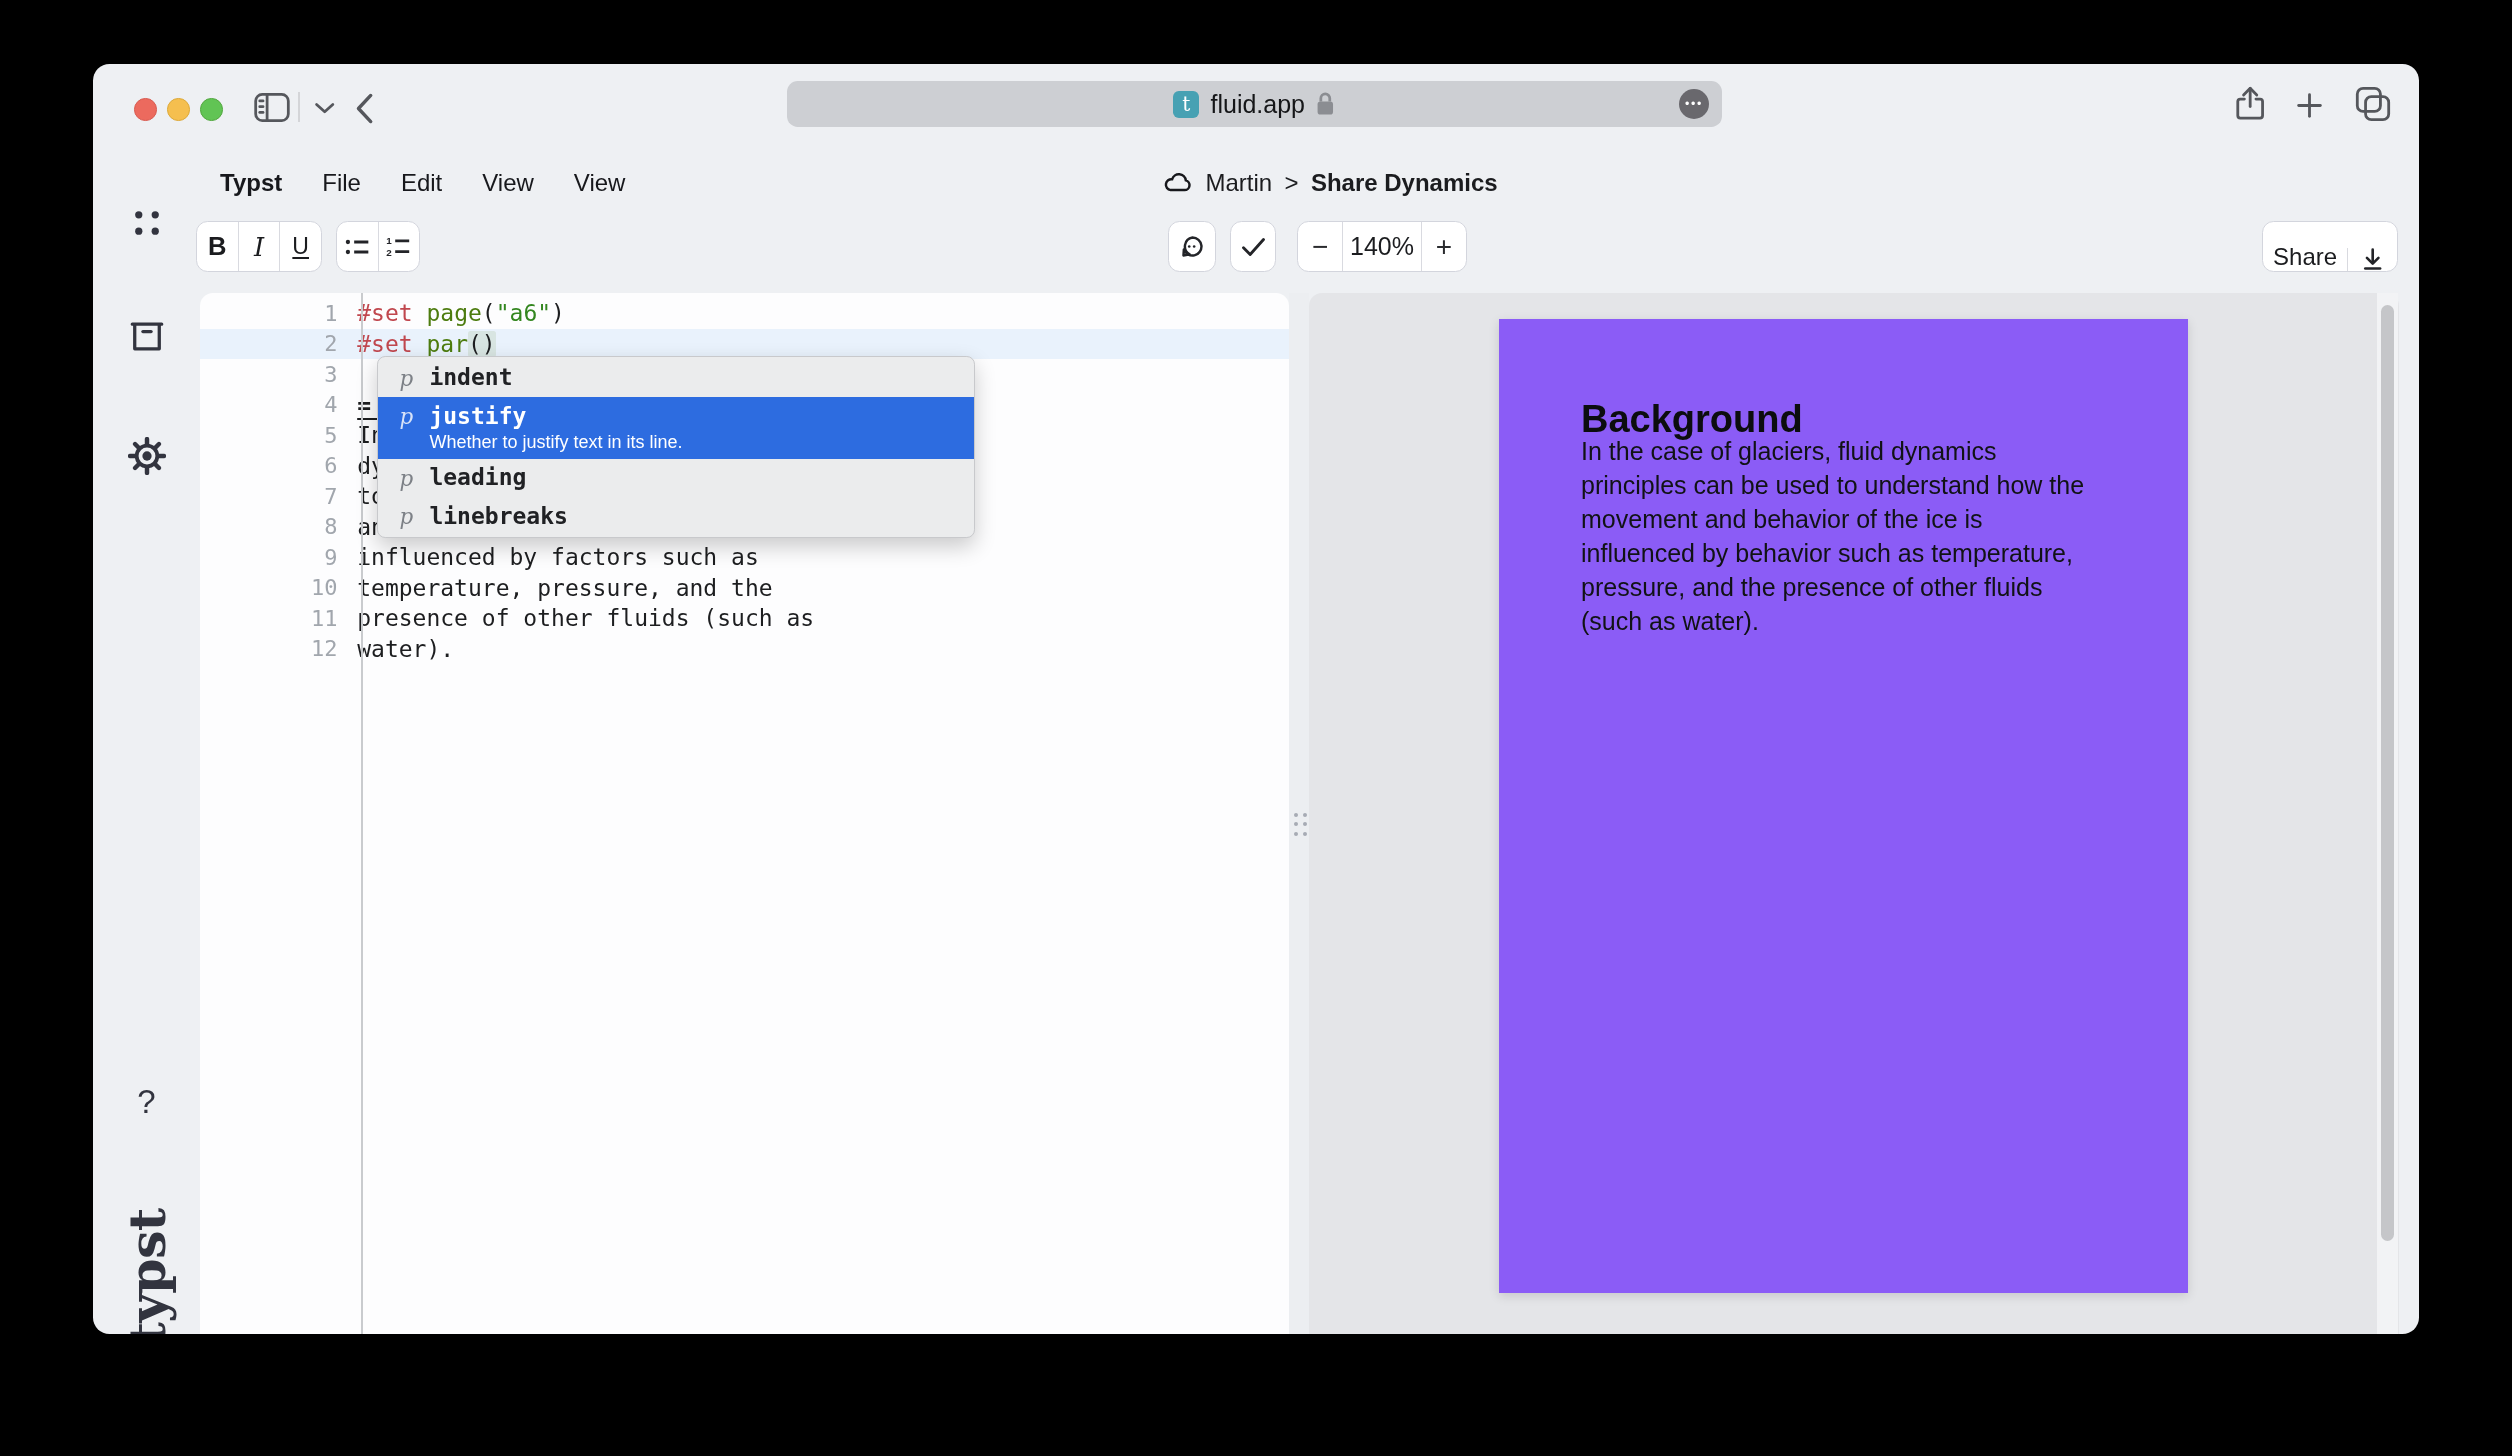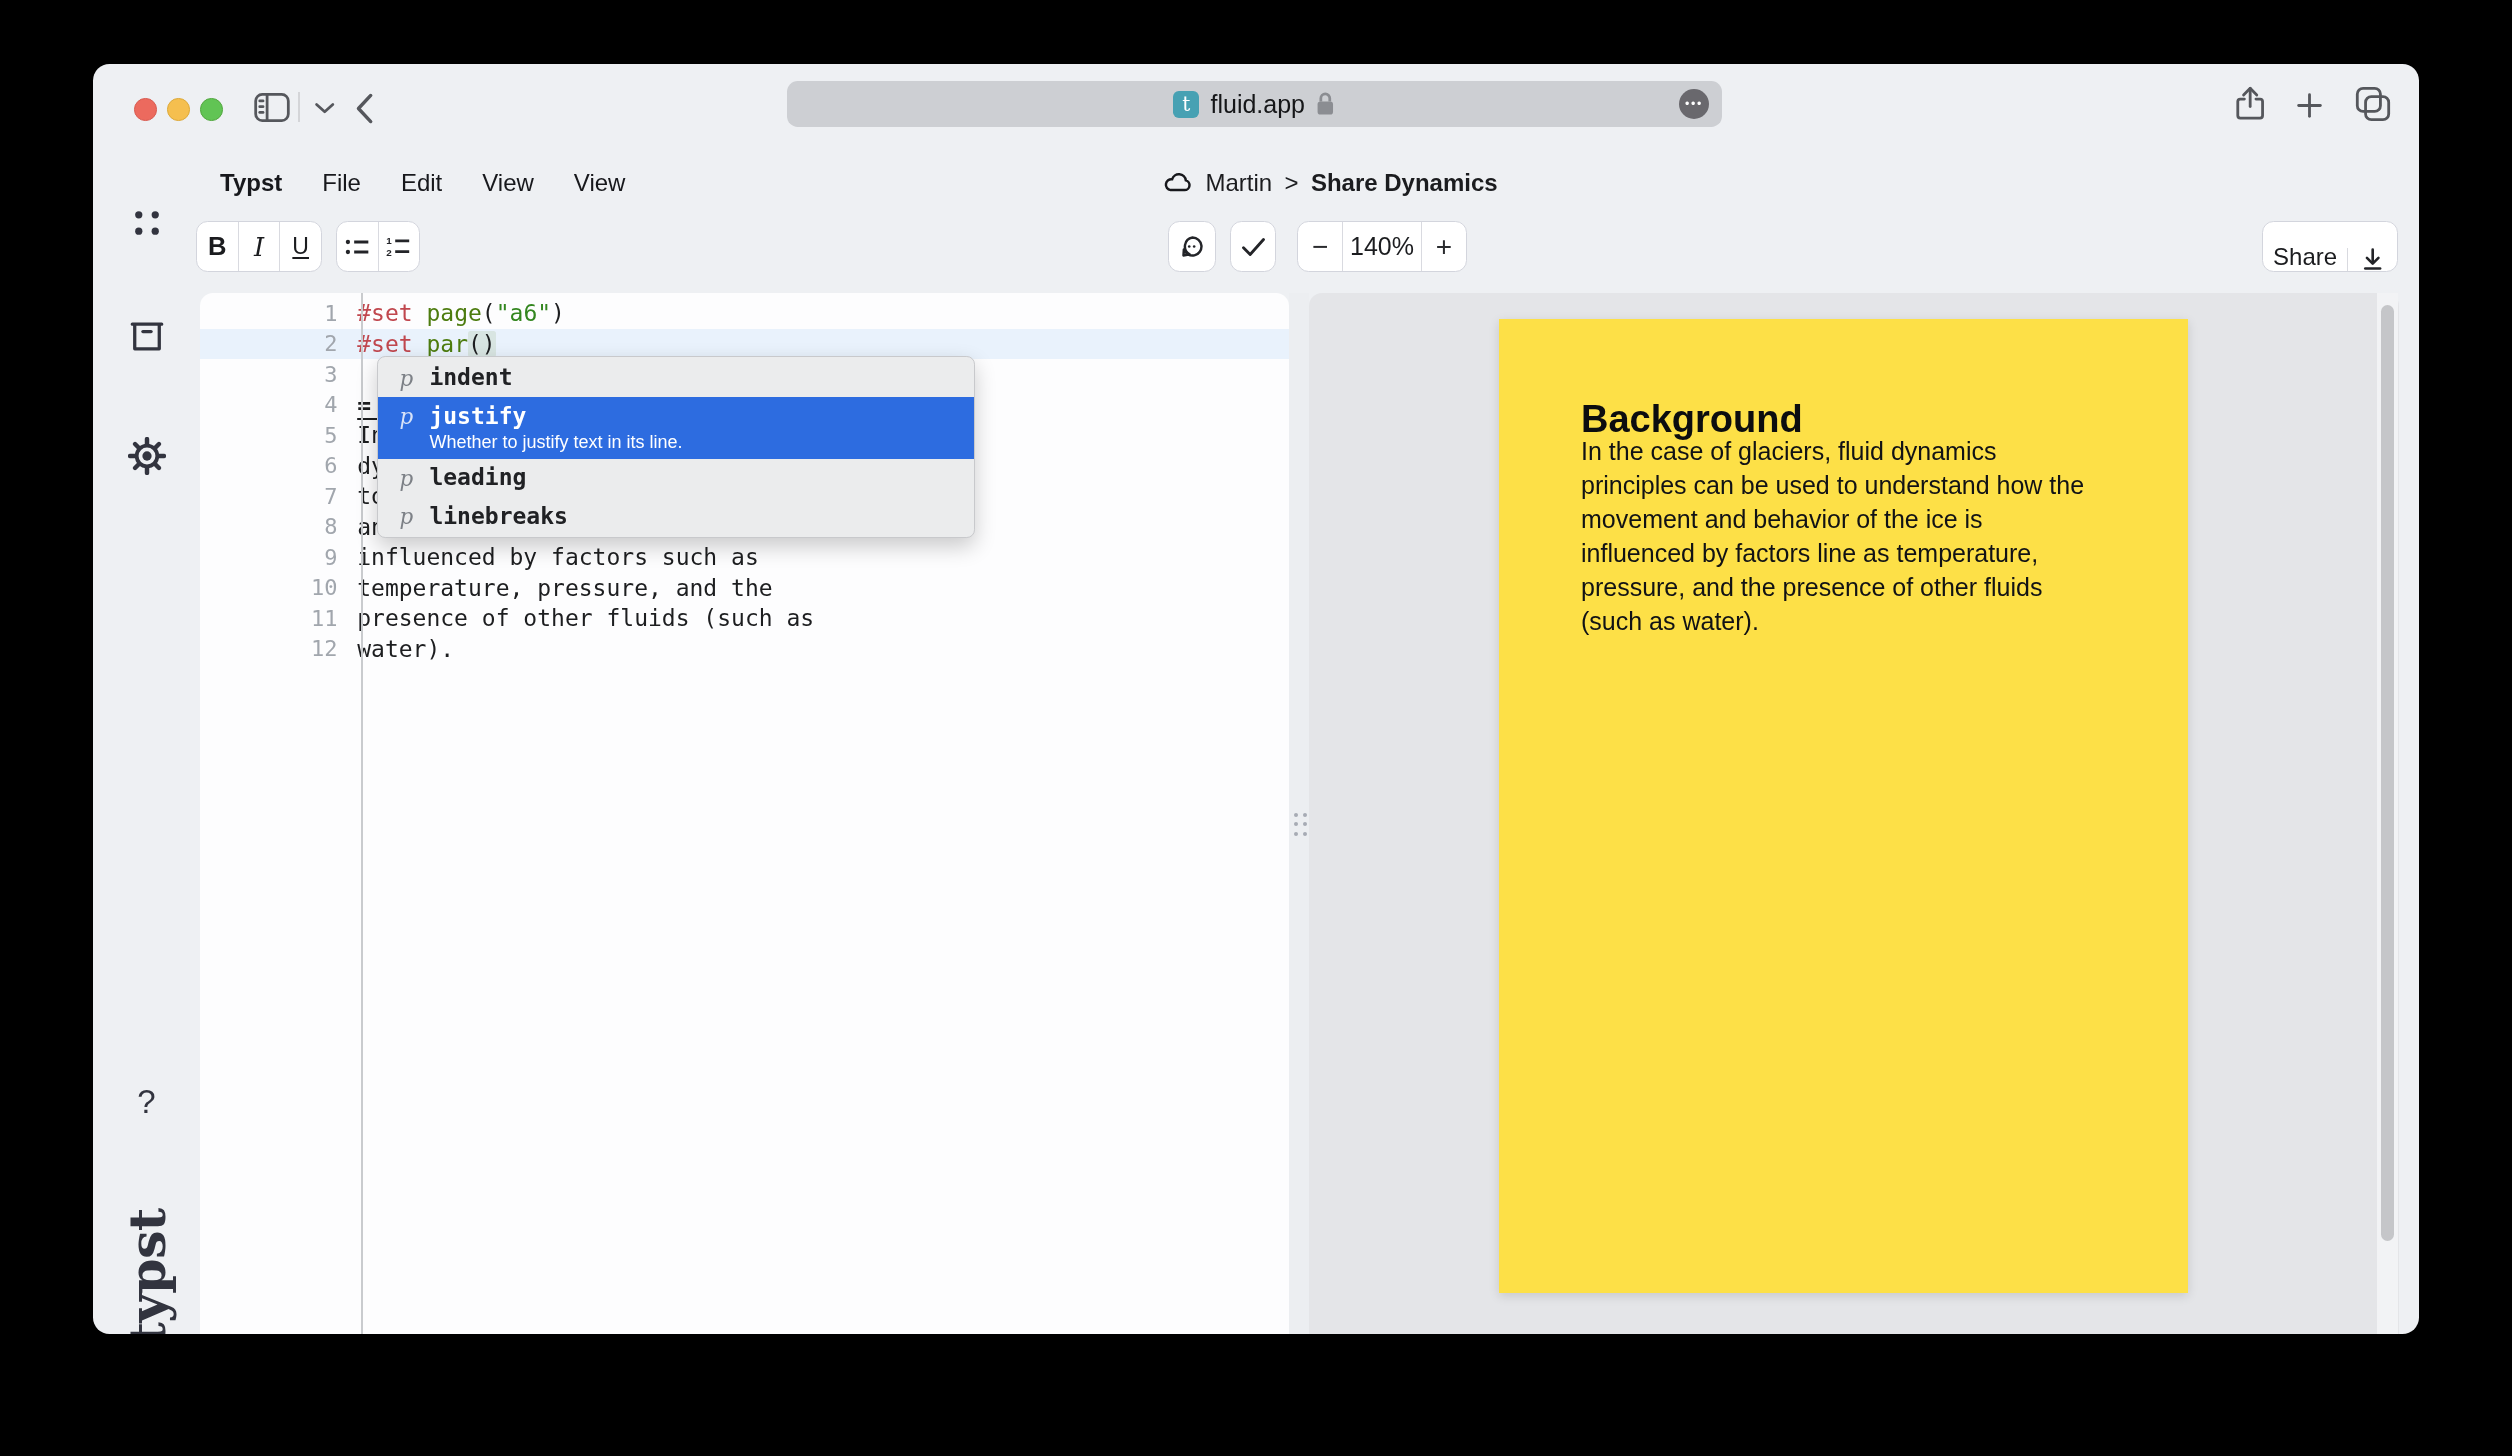--- a/index.html
+++ b/index.html
@@ -69,21 +69,21 @@
   .acitem.sel{background:#2d6ce0;}
   .acitem.sel .acp{color:#d7e2f8;}
   .acitem.sel .aclabel,.acdesc{color:#fff;}
   .acdesc{font-size:18px;font-weight:400;font-family:"Liberation Sans",sans-serif;margin-top:3.3px;}
 
   
   #divider{left:1196px;top:229px;width:20px;height:1041px;background:#eceef1;}
   #handle{left:5px;top:520px;width:10.7px;height:23px;display:grid;grid-template-columns:4.1px 4.1px;gap:5px 5px;}
   #handle i{width:4.1px;height:4.1px;border-radius:50%;background:#a7abb4;}
   #preview{left:1216px;top:229px;width:1090px;height:1041px;background:#e4e5e8;border-radius:13px 13px 0 0;}
-  #pvpage{left:190px;top:26px;width:689px;height:974px;background:#fde047;box-shadow:0 2.5px 10px rgba(0,0,0,.13);}
+  #pvpage{left:190px;top:26px;width:689px;height:974px;background:#8b5cf6;box-shadow:0 2.5px 10px rgba(0,0,0,.13);}
   #pvheading{left:82px;top:79px;font-size:38px;font-weight:700;color:#0c0d0f;}
   #pvpara{left:82px;top:115px;width:544px;font-size:25px;line-height:34px;color:#111215;}
   #pvscroll{left:2284px;top:229px;width:21.4px;height:1041px;background:#f2f3f5;}
   #pvthumb{left:4.1px;top:11.5px;width:13px;height:936px;border-radius:6.6px;background:#c5c6c9;}
 </style>
 </head>
 <body>
 
 <div id="stage">
   <div id="window" class="abs">
@@ -334,21 +334,21 @@
       </div>
     </div>
 
     <div id="preview" class="abs">
       <div id="pvpage" class="abs">
         <div id="pvheading" class="abs">Background</div>
         <div id="pvpara" class="abs">
             <div>In the case of glaciers, fluid dynamics</div>
             <div>principles can be used to understand how the</div>
             <div>movement and behavior of the ice is</div>
-            <div>influenced by factors line as temperature,</div>
+            <div>influenced by behavior such as temperature,</div>
             <div>pressure, and the presence of other fluids</div>
             <div>(such as water).</div>
           </div>
       </div>
     </div>
     <div id="pvscroll" class="abs">
       <div id="pvthumb" class="abs"></div>
     </div>
 
   </div>

